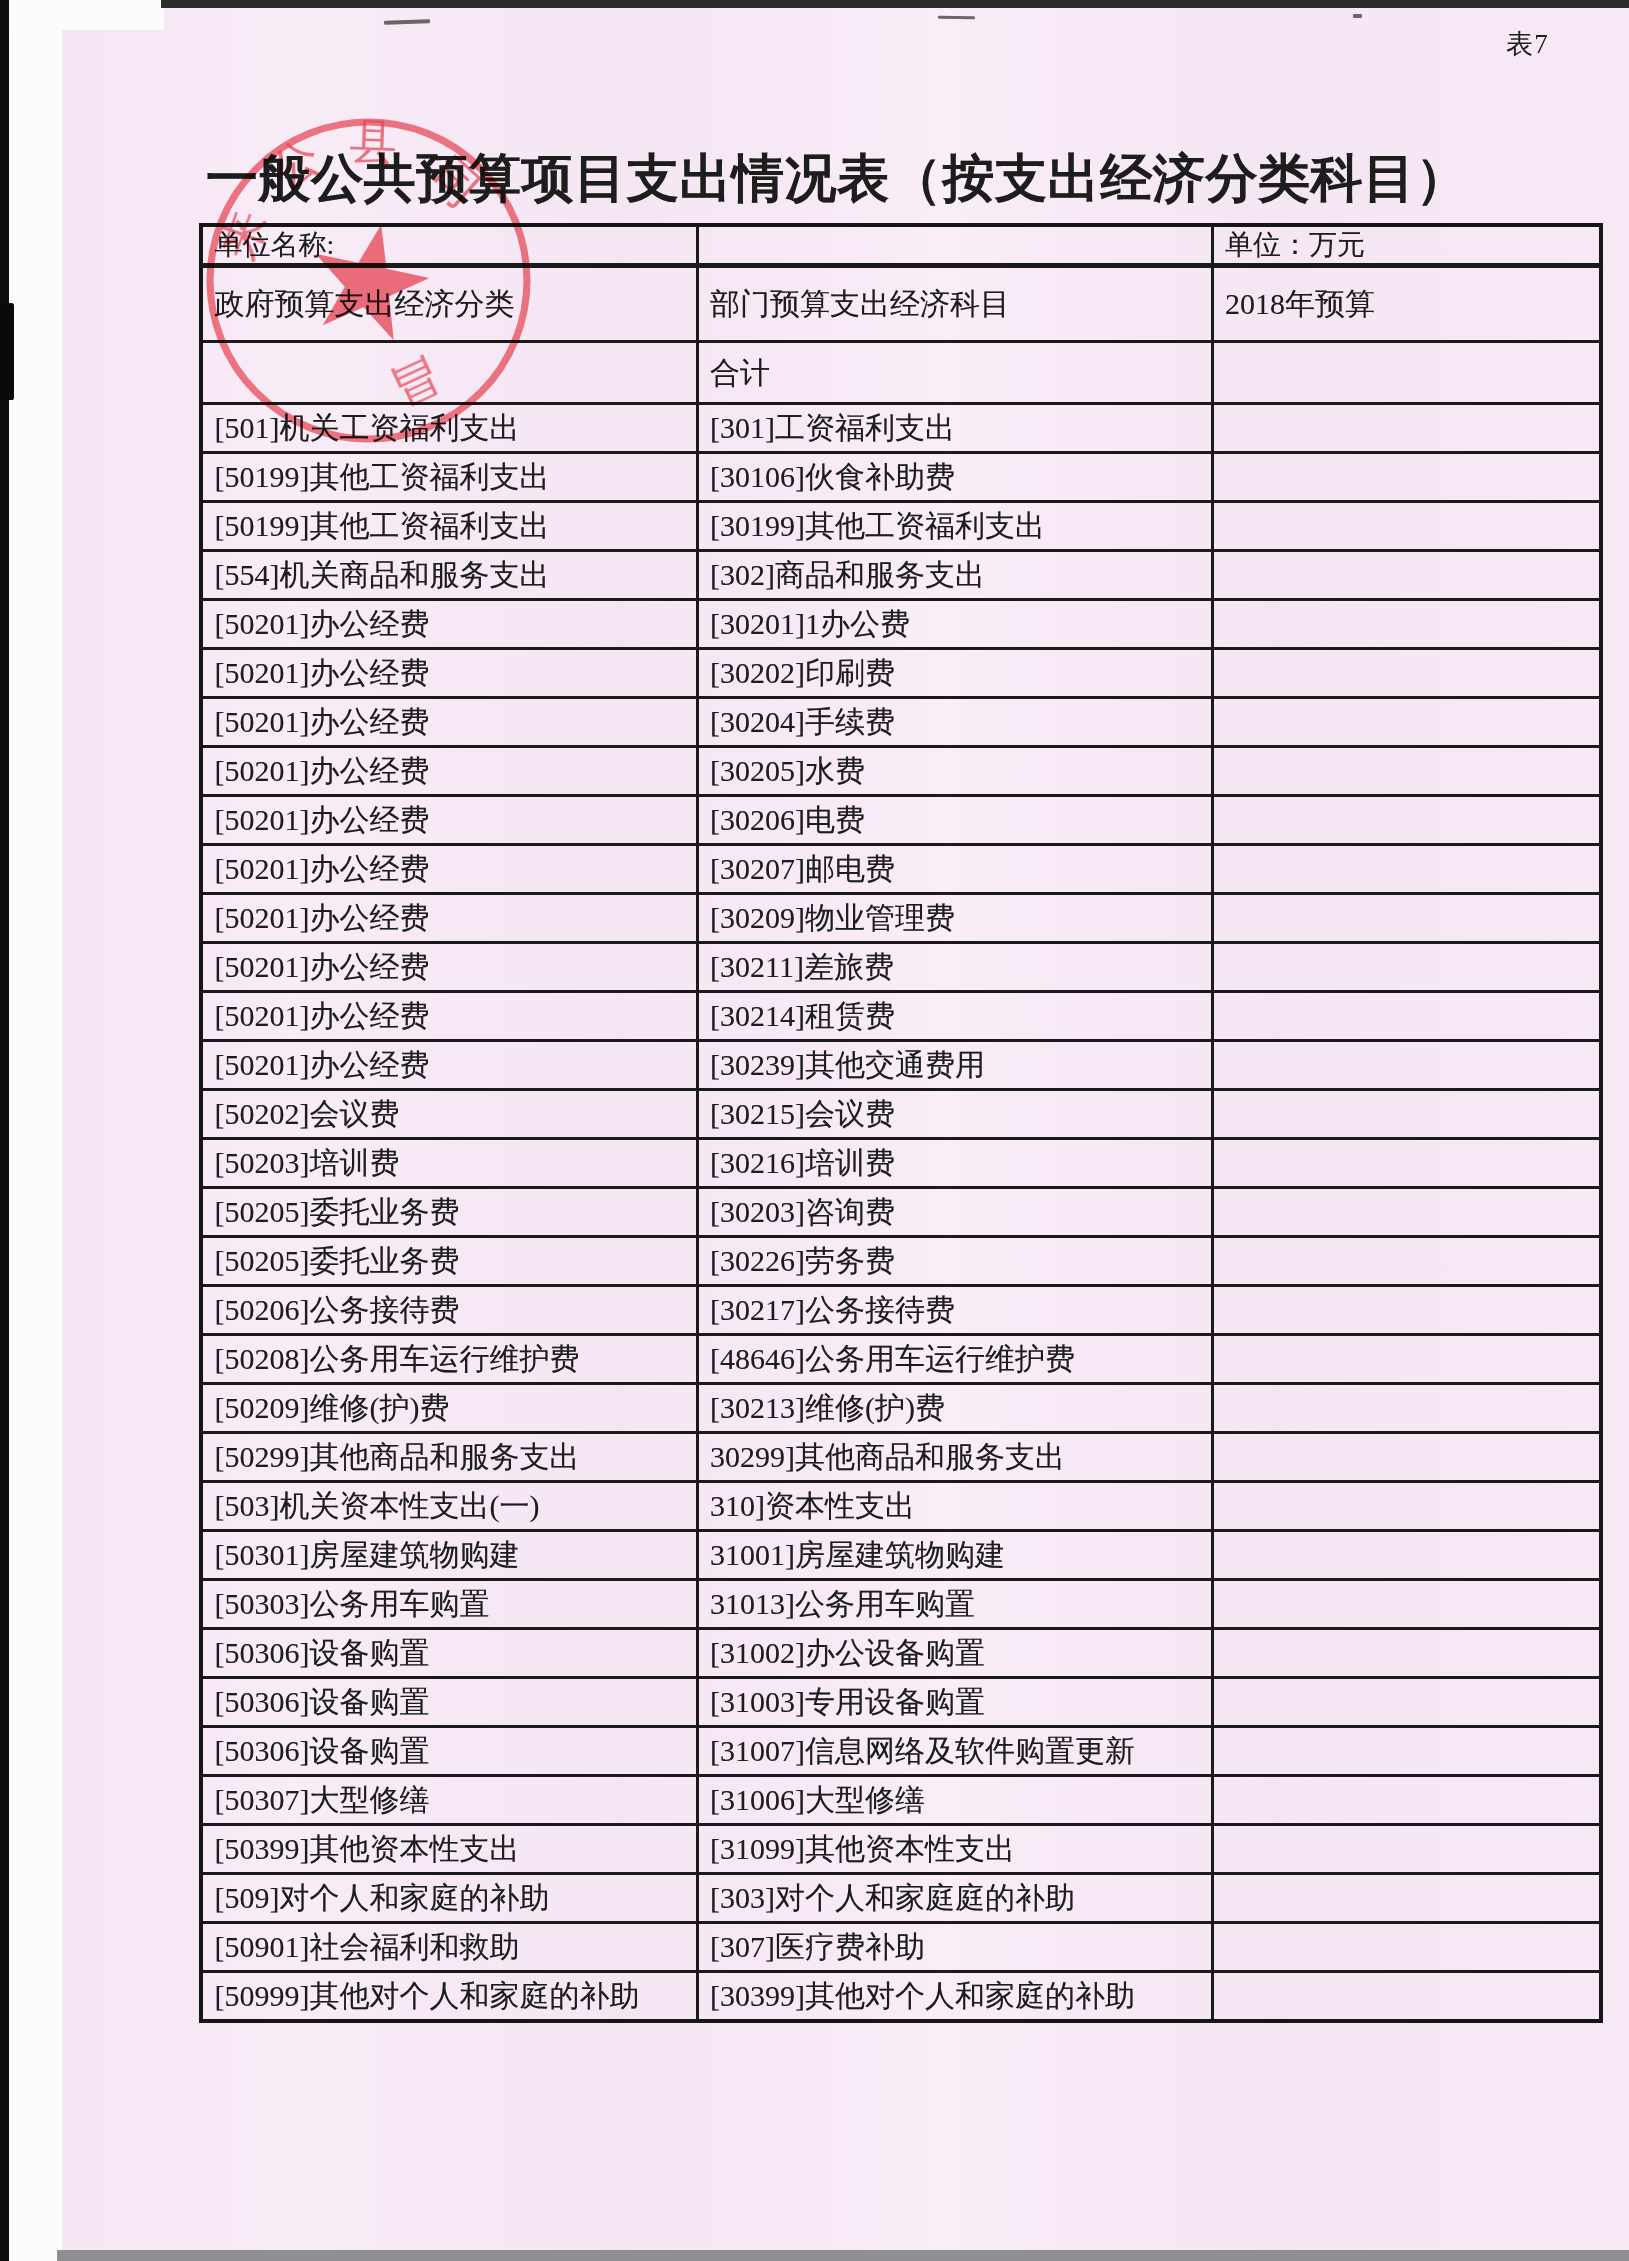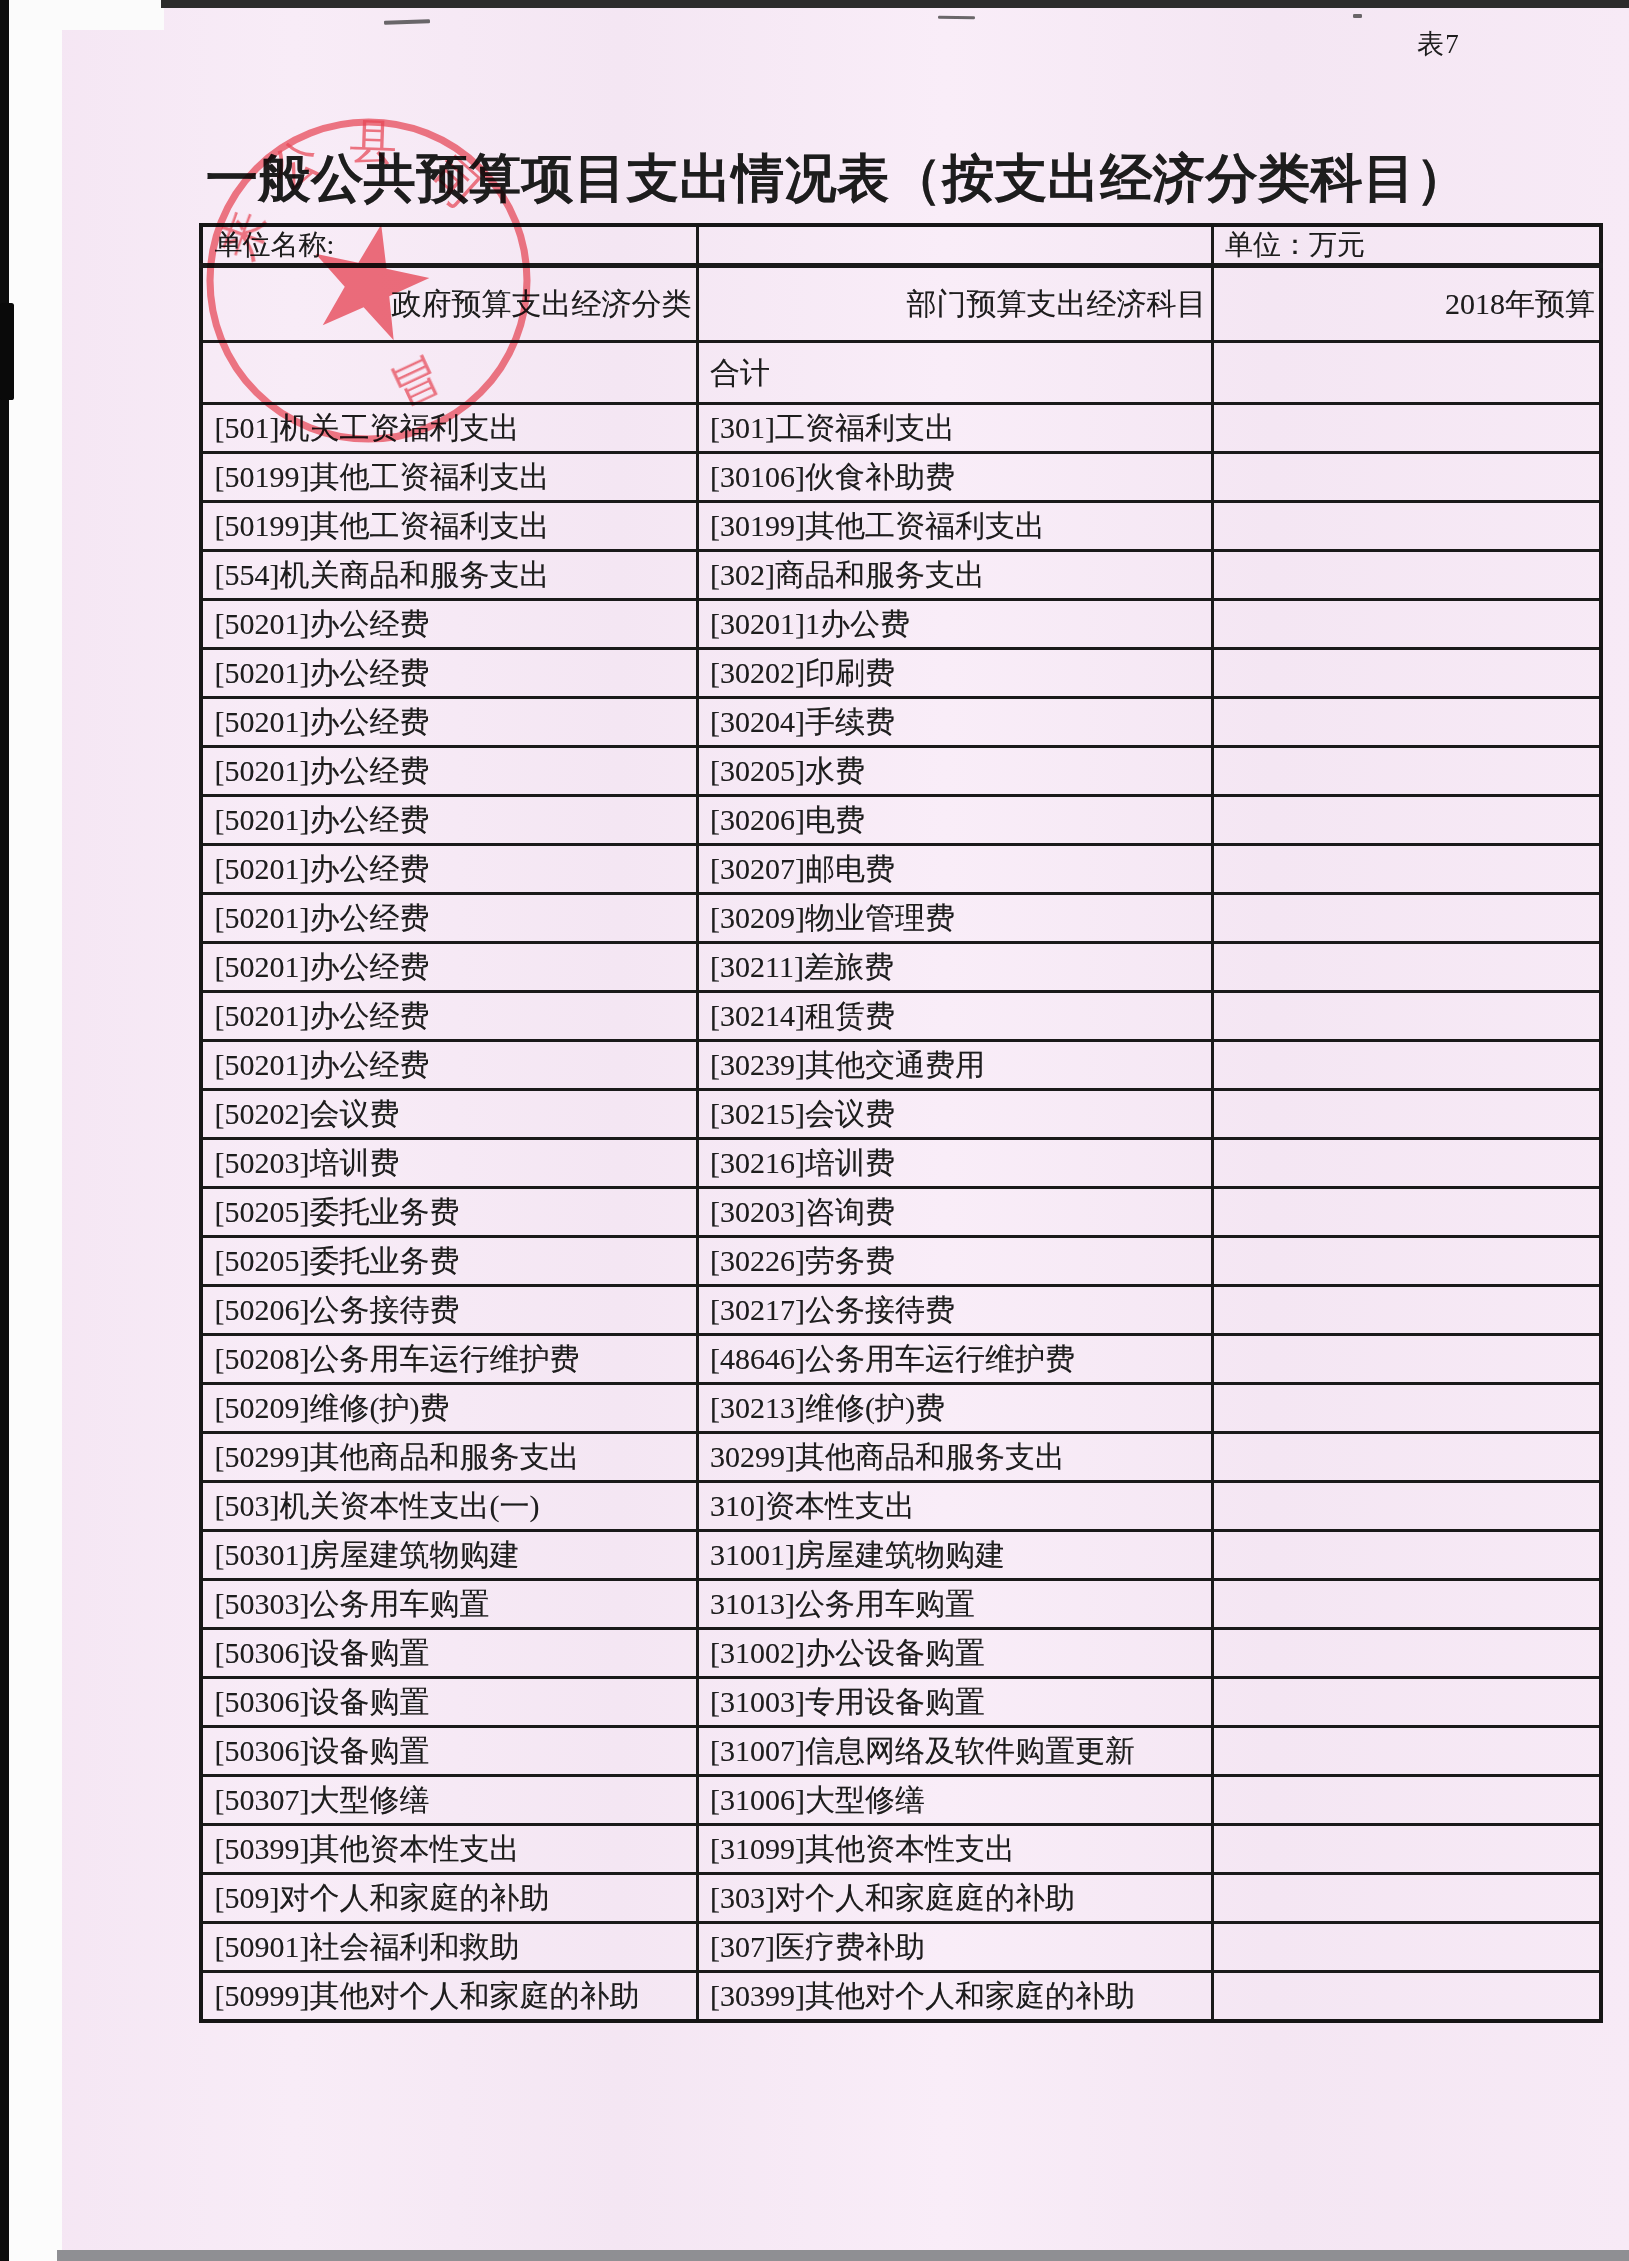--- a/index.html
+++ b/index.html
@@ -17,42 +17,42 @@
   .scan-left-bar{position:absolute;left:0;top:0;width:9px;height:2261px;background:#0d0d0d;}
   .scan-left-blob{position:absolute;left:0;top:303px;width:14px;height:97px;background:#0a0a0a;border-radius:2.6px;}
   .scan-top-band{position:absolute;left:161px;top:0;width:1469px;height:7.7px;background:#2c2c2c;}
   .scan-top-corner{position:absolute;left:9px;top:0;width:155px;height:30px;background:#fbfbfb;}
   .scan-bottom-band{position:absolute;left:57px;top:2250px;width:1573px;height:11.6px;background:#8f8f93;}
   .speck{position:absolute;background:#3a3a3a;opacity:.75;border-radius:1.3px;}
   .speck.s1{left:384px;top:20px;width:46px;height:3.9px;transform:rotate(-2deg);}
   .speck.s2{left:938px;top:16px;width:37px;height:3.2px;transform:rotate(1deg);}
   .speck.s3{left:1353px;top:13.5px;width:9px;height:4.5px;}
 
-  .corner-label{position:absolute;left:1417px;top:26px;font-size:27px;letter-spacing:1.3px;}
+  .corner-label{position:absolute;left:1506px;top:26px;font-size:27px;letter-spacing:1.3px;}
   .page-title{
     position:absolute;left:206px;top:144px;width:1283px;
     font-size:52px;font-weight:bold;letter-spacing:0.6px;white-space:nowrap;
     text-shadow:0 0 0.6px rgba(0,0,0,.4);
   }
 
   
   table.budget-table{
     position:absolute;left:199px;top:223px;width:1400px;
     border-collapse:collapse;table-layout:fixed;
     border:4.5px solid #161616;
   }
   .budget-table td{
     border:3.2px solid #1a1a1a;
     padding:0 3.9px 0 11.6px;
     font-size:30px;line-height:1.05;
     vertical-align:middle;white-space:nowrap;overflow:hidden;
     text-shadow:0 0 0.6px rgba(0,0,0,.35);
   }
   tr.meta-row td{height:36px;font-size:28px;border-bottom-width:5.2px;}
-  tr.header-row td{height:72px;text-align:right;}
+  tr.header-row td{height:72px;}
   tr.total-row td{height:59px;}
   tr.data-row td{height:46px;}
 
   
   .official-stamp{
     position:absolute;left:201px;top:113px;width:335px;height:335px;
     mix-blend-mode:multiply;pointer-events:none;
   }
 </style>
 </head>

